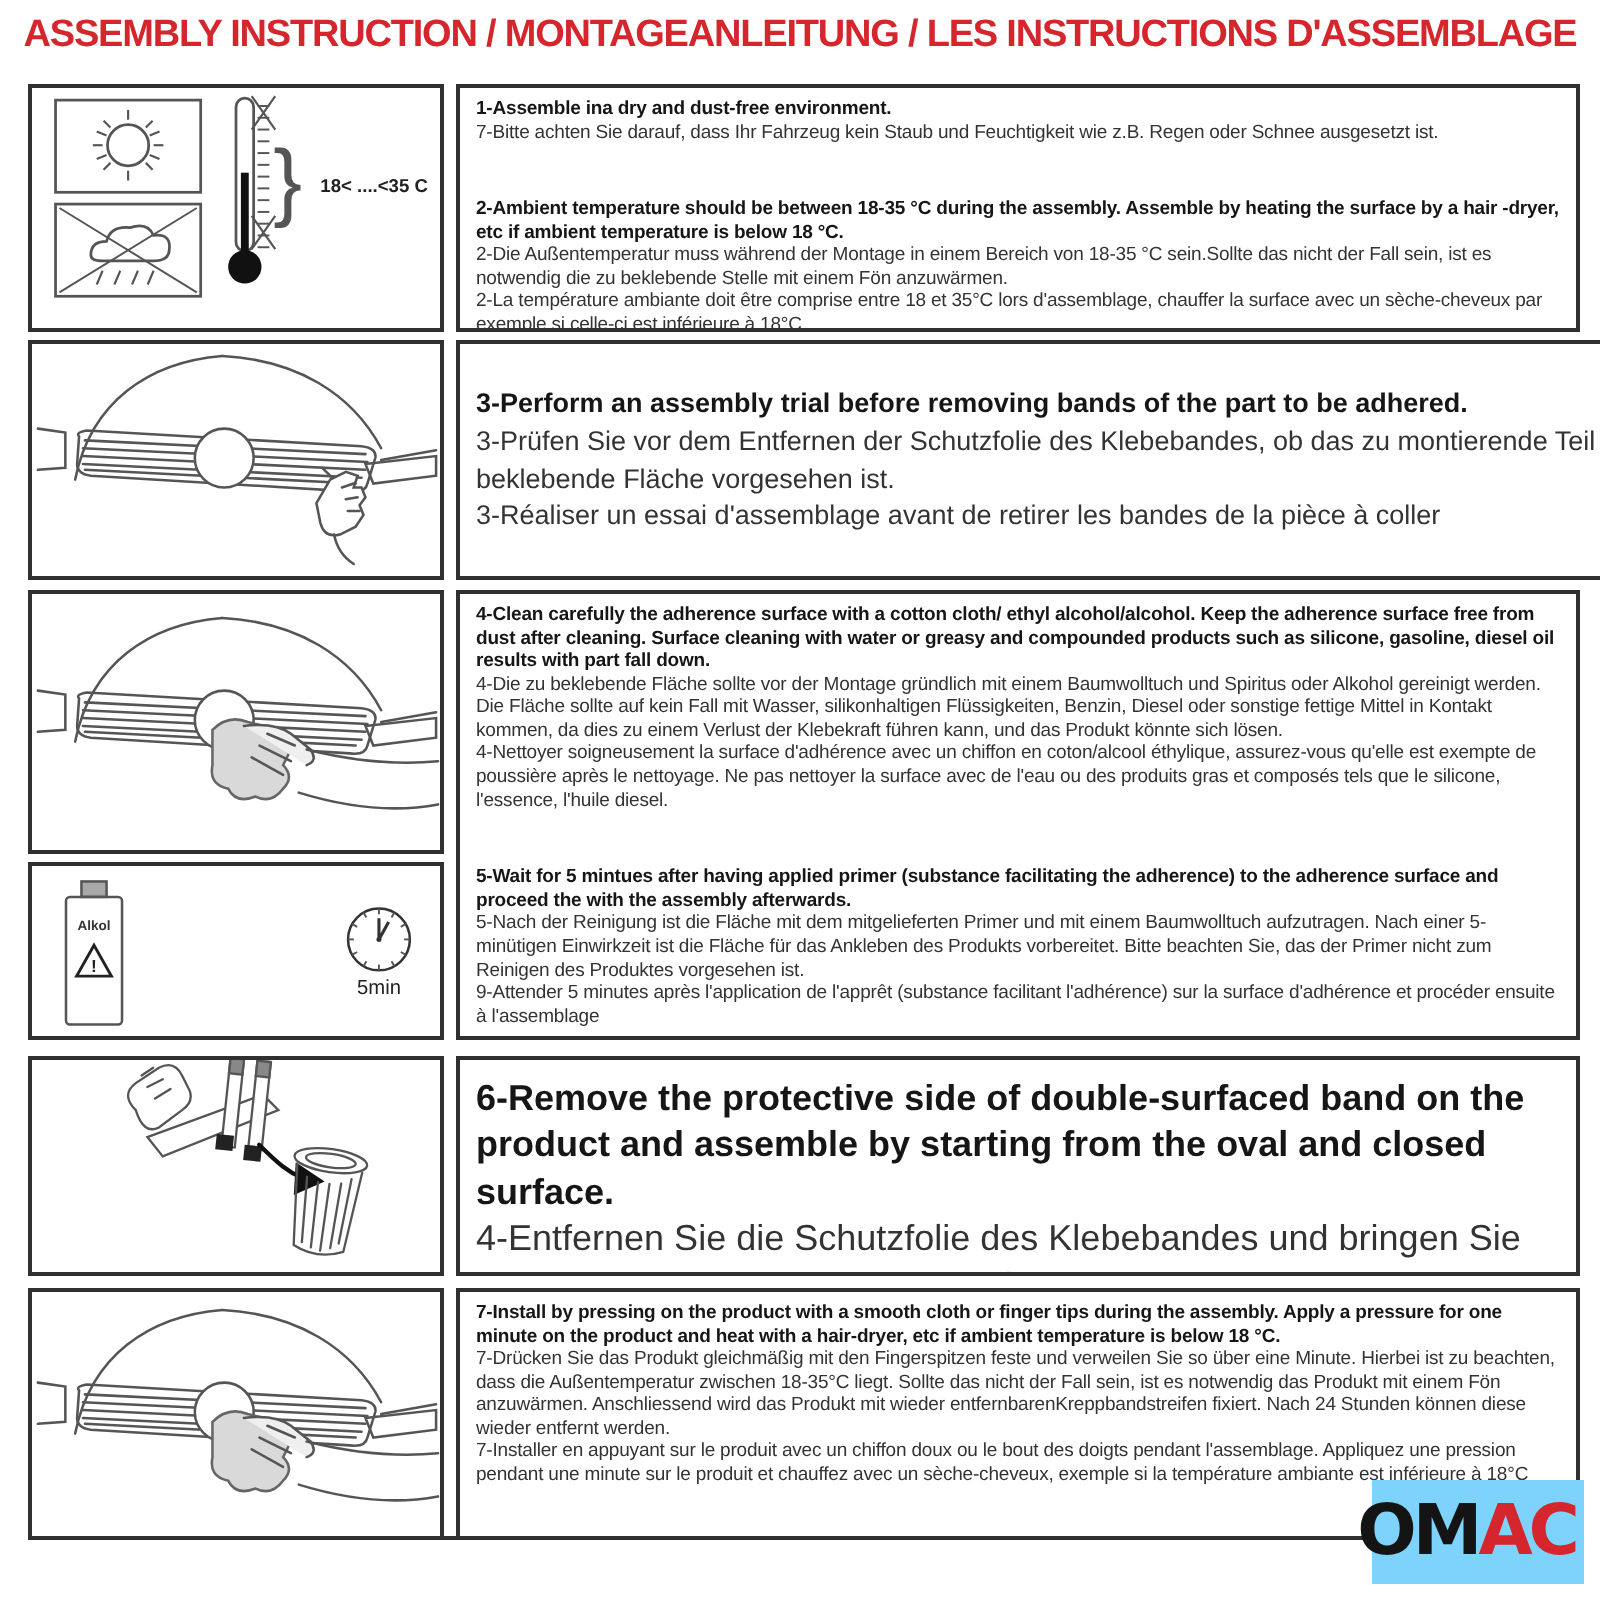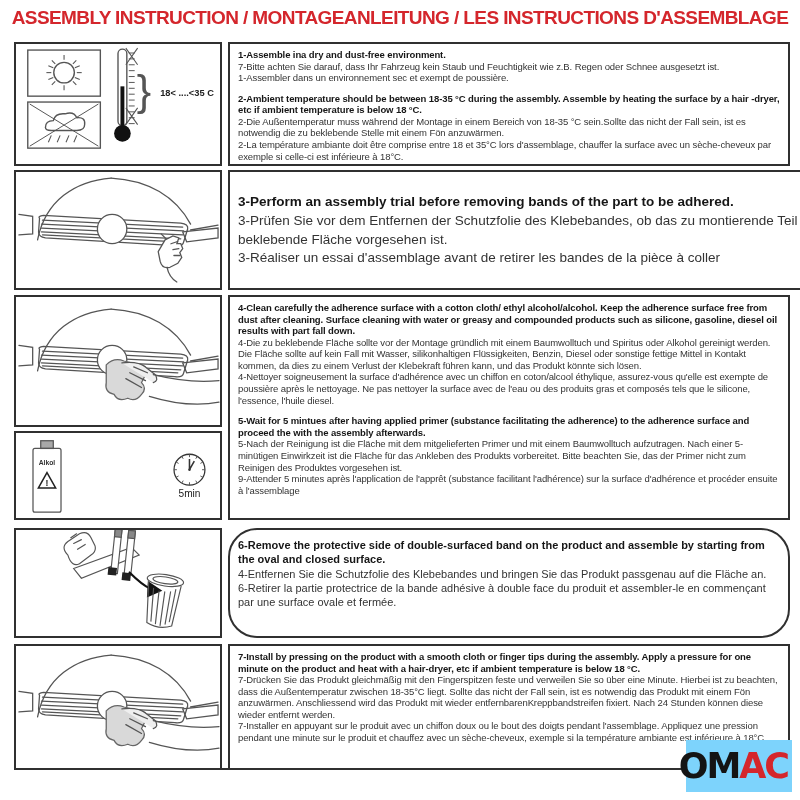--- a/index.html
+++ b/index.html
@@ -11,23 +11,23 @@
     position:absolute;top:7px;left:0;width:800px;text-align:center;
     font-size:19px;font-weight:bold;letter-spacing:-0.6px;color:#d4262c;
     white-space:nowrap;
   }
   .cell{
     position:absolute;border:2px solid #303030;background:#fff;
     box-sizing:border-box;overflow:hidden;
   }
   .text-cell{padding:5px 6px 4px 8px;}
   .small{font-size:9.5px;line-height:1.22;letter-spacing:-0.1px;}
-  .mid{font-size:11px;line-height:1.3;border-radius:29px;}
+  .mid{font-size:18px;line-height:1.3;}
   .large{font-size:13.5px;line-height:1.38;display:flex;flex-direction:column;justify-content:center;}
-  .section+.section{margin-top:9px;}
+  .section+.section{margin-top:27px;}
   .en{font-weight:bold;color:#161616;}
   .de,.fr{color:#333;}
   .illus svg{display:block;width:100%;height:100%;}
   .logo{
     position:absolute;left:686px;top:740px;width:106px;height:52px;background:#7dd3fc;
     display:flex;align-items:center;justify-content:flex-end;z-index:5;
     font-family:"DejaVu Sans",sans-serif;font-weight:bold;font-size:35px;letter-spacing:-2px;
     padding-right:4px;box-sizing:border-box;
   }
   .logo .lb{color:#141414;}
@@ -91,21 +91,20 @@
       <text x="123" y="61" font-size="44" fill="#555" stroke="none">}</text>
       <text x="147" y="52" font-size="9.5" font-weight="bold" fill="#222" stroke="none">18&lt; ....&lt;35 C</text>
     </g>
   </svg>
 </div>
 
 <div class="cell text-cell small" style="left:228px;top:42px;width:562px;height:124px">
   <div class="section">
     <div class="en">1-Assemble ina dry and dust-free environment.</div>
     <div class="de">7-Bitte achten Sie darauf, dass Ihr Fahrzeug kein Staub und Feuchtigkeit wie z.B. Regen oder Schnee ausgesetzt ist.</div>
-    <div class="fr">1-Assembler dans un environnement sec et exempt de poussière.</div>
   </div>
   <div class="section">
     <div class="en">2-Ambient temperature should be between 18-35 °C during the assembly. Assemble by heating the surface by a hair -dryer, etc if ambient temperature is below 18 °C.</div>
     <div class="de">2-Die Außentemperatur muss während der Montage in einem Bereich von 18-35 °C sein.Sollte das nicht der Fall sein, ist es notwendig die zu beklebende Stelle mit einem Fön anzuwärmen.</div>
     <div class="fr">2-La température ambiante doit être comprise entre 18 et 35°C lors d'assemblage, chauffer la surface avec un sèche-cheveux par exemple si celle-ci est inférieure à 18°C.</div>
   </div>
 </div>
 
 <div class="cell illus" style="left:14px;top:170px;width:208px;height:120px">
   <svg viewBox="0 0 208 116">

